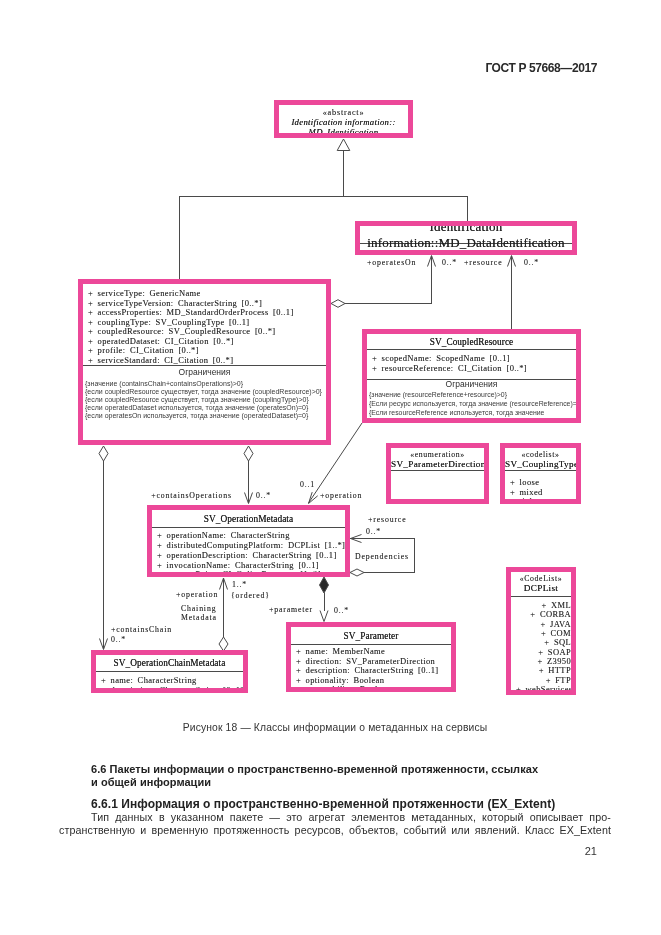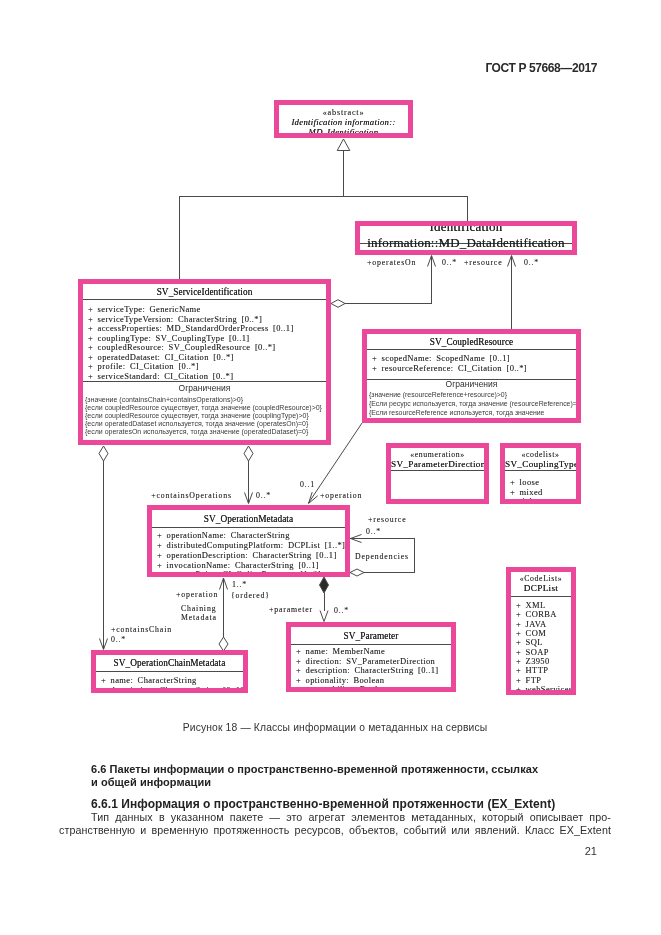--- a/index.html
+++ b/index.html
@@ -95,21 +95,20 @@
       <div class="stereo-name italic" style="font-size:8.7px;">Identification information::</div>
       <div class="stereo-name italic" style="font-size:8.7px;">MD_Identification</div>
     </div>
 
     <div class="uml-box" style="left:355px;top:221px;width:222px;height:34px;">
       <div class="uml-title" style="height:18px;font-size:13px;font-weight:normal;letter-spacing:.2px;">Identification information::MD_DataIdentification</div>
       <div></div>
     </div>
 
     <div class="uml-box" style="left:78px;top:279px;width:253px;height:166px;">
-      <div class="uml-title" style="height:16px;">SV_ServiceIdentification</div>
       <div class="uml-attrs" style="height:82px;padding-top:5px;line-height:9.5px;">
           <div class="attr">+ serviceType: GenericName</div>
           <div class="attr">+ serviceTypeVersion: CharacterString [0..*]</div>
           <div class="attr">+ accessProperties: MD_StandardOrderProcess [0..1]</div>
           <div class="attr">+ couplingType: SV_CouplingType [0..1]</div>
           <div class="attr">+ coupledResource: SV_CoupledResource [0..*]</div>
           <div class="attr">+ operatedDataset: CI_Citation [0..*]</div>
           <div class="attr">+ profile: CI_Citation [0..*]</div>
           <div class="attr">+ serviceStandard: CI_Citation [0..*]</div>
         </div>
@@ -189,21 +188,21 @@
           <div class="val">+ mixed</div>
           <div class="val">+ tight</div>
         </div>
     </div>
 
     <div class="uml-box" style="left:506px;top:567px;width:70px;height:128px;">
       <div style="box-sizing:border-box;height:25px;border-bottom:1px solid #4a4a4a;padding-top:2px;">
         <div class="stereo">«CodeList»</div>
         <div class="stereo-name">DCPList</div>
       </div>
-      <div style="padding:4px 0 0 5px;line-height:9.35px;">
+      <div style="padding:4px 0 0 5px;line-height:9.35px;text-align:right;">
           <div class="val">+ XML</div>
           <div class="val">+ CORBA</div>
           <div class="val">+ JAVA</div>
           <div class="val">+ COM</div>
           <div class="val">+ SQL</div>
           <div class="val">+ SOAP</div>
           <div class="val">+ Z3950</div>
           <div class="val">+ HTTP</div>
           <div class="val">+ FTP</div>
           <div class="val">+ webServices</div>

